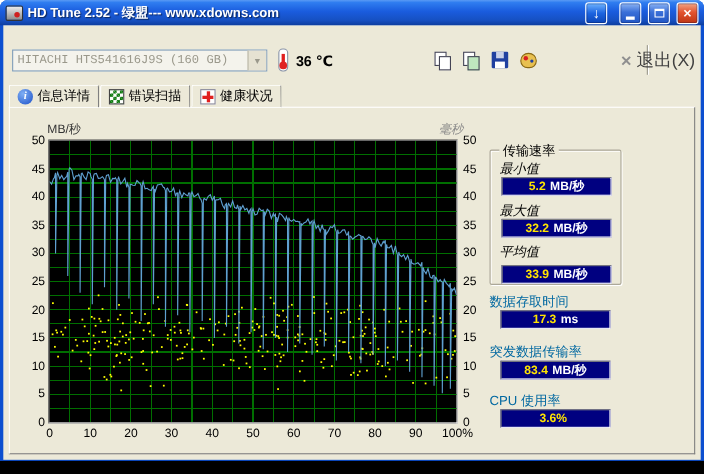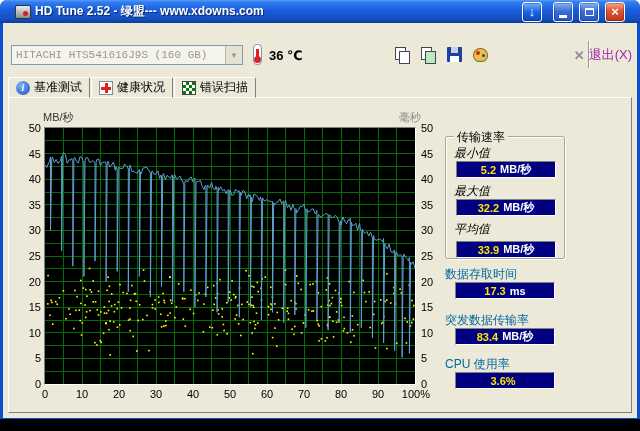--- a/index.html
+++ b/index.html
@@ -3,21 +3,21 @@
 <meta charset="utf-8">
 <style>
   *{margin:0;padding:0;box-sizing:border-box;}
   body{width:640px;height:431px;overflow:hidden;background:#fff;
        font-family:"Liberation Sans","DejaVu Sans",sans-serif;}
   .window{position:relative;width:640px;height:431px;background:#0C4FD0;
           border-radius:7px 7px 0 0;overflow:hidden;}
   
   .titlebar{position:absolute;left:0;top:0;right:0;height:23px;
     background:linear-gradient(180deg,#5A9AF4 0%,#2F7DF0 10%,#1A5CDE 45%,#1650C2 80%,#0D3D9E 100%);
-    display:flex;align-items:center;padding:0 15px;gap:4px;}
+    display:flex;align-items:center;padding:0 5px;gap:4px;}
   .app-icon{width:16px;height:14px;background:linear-gradient(#ECECEC,#8C8C8C);
     border:1px solid #333;border-radius:2px;position:relative;flex:0 0 auto;}
   .app-icon::after{content:"";position:absolute;right:2px;bottom:2px;width:5px;height:5px;
     border-radius:50%;background:#D02020;}
   .title-text{flex:1;color:#fff;font-weight:bold;font-size:12px;white-space:nowrap;
     overflow:hidden;text-shadow:1px 1px 1px rgba(0,0,0,.55);}
   .tbtn{width:20px;height:20px;border:1px solid #fff;border-radius:3px;margin-left:2px;
     display:flex;align-items:center;justify-content:center;color:#fff;font-weight:bold;
     font-size:13px;line-height:1;padding:0;cursor:default;
     background:linear-gradient(180deg,#8CB4F4,#3A6FD8 45%,#2156C4);
@@ -52,21 +52,21 @@
   .icon-floppy::after{content:"";position:absolute;left:3px;bottom:0;width:9px;height:6px;background:#fff;}
   .icon-palette{position:relative;width:15px;height:14px;background:#E8C050;border:1px solid #8A6914;
     border-radius:50% 50% 45% 45%;}
   .icon-palette::before{content:"";position:absolute;left:2px;top:2px;width:4px;height:4px;border-radius:50%;background:#D82020;}
   .icon-palette::after{content:"";position:absolute;right:2px;top:5px;width:3px;height:3px;border-radius:50%;background:#2040A0;}
   .tb-sep{position:absolute;left:585px;top:18px;height:27px;width:2px;
     border-left:1px solid #9A988B;border-right:1px solid #fff;}
   .exit-btn{position:absolute;right:5px;top:22px;height:20px;display:flex;align-items:center;gap:4px;
     background:transparent;border:none;padding:0;}
   .exit-x{color:#8F8F8F;font-weight:bold;font-size:13px;}
-  .exit-label{color:#a21caf;font-size:13px;}
+  .exit-label{color:#404040;font-size:16px;}
   
   .tabbar{position:absolute;left:5px;top:52px;height:23px;display:flex;align-items:flex-end;z-index:5;}
   .tab{height:21px;padding:0 7px;display:flex;align-items:center;gap:4px;background:#ECE9D8;
     border:1px solid;border-color:#fff #808080 #fff #fff;border-radius:2px 2px 0 0;
     font-size:12px;margin-right:1px;color:#000;}
   .tab.active{height:23px;border-bottom:none;z-index:6;}
   .icon-benchmark{position:relative;width:14px;height:13px;background:#fff;border:1px solid #334;overflow:hidden;}
   .icon-benchmark::before{content:"";position:absolute;left:-2px;top:3px;width:19px;height:2px;background:#2E6FD0;transform:rotate(12deg);}
   .icon-benchmark::after{content:"";position:absolute;left:2px;bottom:3px;width:2px;height:2px;background:#E0BE00;
     box-shadow:4px 1px 0 #E0BE00,8px 0 0 #E0BE00;}
@@ -78,21 +78,21 @@
   .icon-health::before{content:"";position:absolute;left:1px;top:5px;width:10px;height:3px;background:#E02020;}
   .icon-health::after{content:"";position:absolute;left:5px;top:1px;width:3px;height:10px;background:#E02020;}
   .icon-scan{width:14px;height:14px;border:1px solid #444;background-color:#fff;
     background-image:linear-gradient(45deg,#0A780A 25%,transparent 25%,transparent 75%,#0A780A 75%),
                      linear-gradient(45deg,#0A780A 25%,transparent 25%,transparent 75%,#0A780A 75%);
     background-size:6px 6px;background-position:0 0,3px 3px;}
   
   .panel{position:absolute;left:5px;top:74px;width:624px;height:316px;background:#ECE9D8;
     border:1px solid;border-color:#fff #808080 #808080 #fff;}
   .axis-unit-left{position:absolute;left:34px;top:12px;font-size:11px;color:#333;}
-  .axis-unit-right{position:absolute;left:390px;top:12px;font-size:11px;color:#888;}
+  .axis-unit-right{position:absolute;left:390px;top:12px;font-size:11px;color:#888;font-style:italic;}
   .plot-frame{position:absolute;left:35px;top:29px;width:372px;height:258px;background:#000;
     border:1px solid;border-color:#808080 #fff #fff #808080;}
   .ticks{position:absolute;left:0;top:0;right:0;bottom:0;pointer-events:none;}
   #yticks-left span{position:absolute;left:4px;width:28px;text-align:right;font-size:11px;color:#000;}
   #yticks-right span{position:absolute;left:412px;width:28px;text-align:left;font-size:11px;color:#000;}
   #xticks span{position:absolute;top:290px;width:30px;text-align:center;font-size:11px;color:#000;}
   .start-btn{position:absolute;left:468px;top:8px;width:66px;height:22px;border:1px solid #B8B0A0;
     border-radius:3px;background:linear-gradient(#FDFDFB,#ECEBE5 60%,#DDD9CD);color:#A8A696;font-size:12px;}
   .groupbox{position:absolute;left:436px;top:38px;width:120px;height:123px;
     border:1px solid #ACA899;border-radius:2px;box-shadow:inset 1px 1px 0 #fff,1px 1px 0 #fff;}
@@ -152,29 +152,29 @@
 
     <span class="tb-sep"></span>
     <button class="exit-btn">
       <span class="exit-x">✕</span>
       <span class="exit-label">退出(X)</span>
     </button>
 
     <div class="tabbar">
       <div class="tab">
         <span class="icon-info"></span>
-        <span>基准测试</span>
+        <span>信息详情</span>
+      </div>
+      <div class="tab">
+        <span class="icon-scan"></span>
+        <span>错误扫描</span>
       </div>
       <div class="tab">
         <span class="icon-health"></span>
         <span>健康状况</span>
-      </div>
-      <div class="tab">
-        <span class="icon-scan"></span>
-        <span>错误扫描</span>
       </div>
     </div>
 
     <div class="panel">
       <span class="axis-unit-left">MB/秒</span>
       <span class="axis-unit-right">毫秒</span>
 
       <div class="plot-frame">
         <svg id="plot-svg" width="370" height="256" viewBox="0 0 370 256" preserveAspectRatio="none" style="display:block">
             <line x1="18.5" y1="0" x2="18.5" y2="256" stroke="#006E00" stroke-width="1" shape-rendering="crispEdges"></line>

